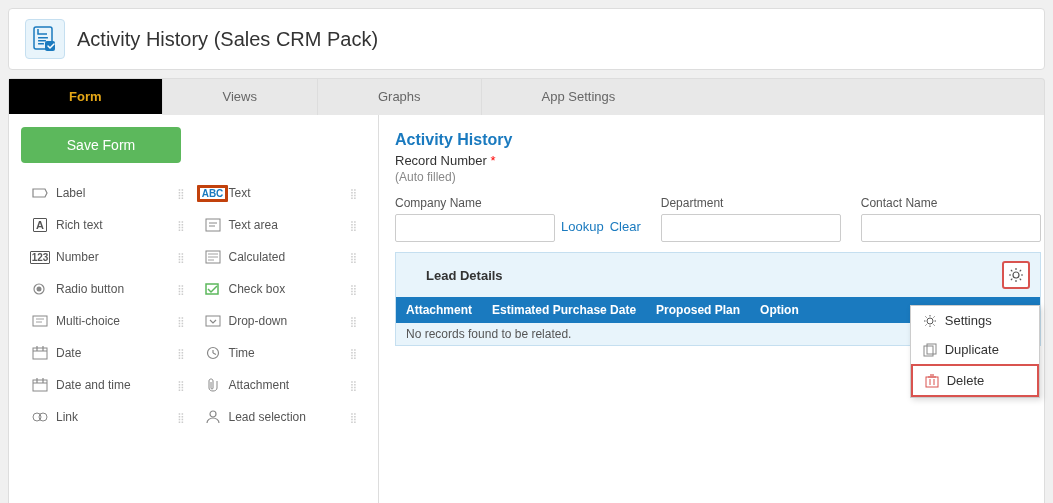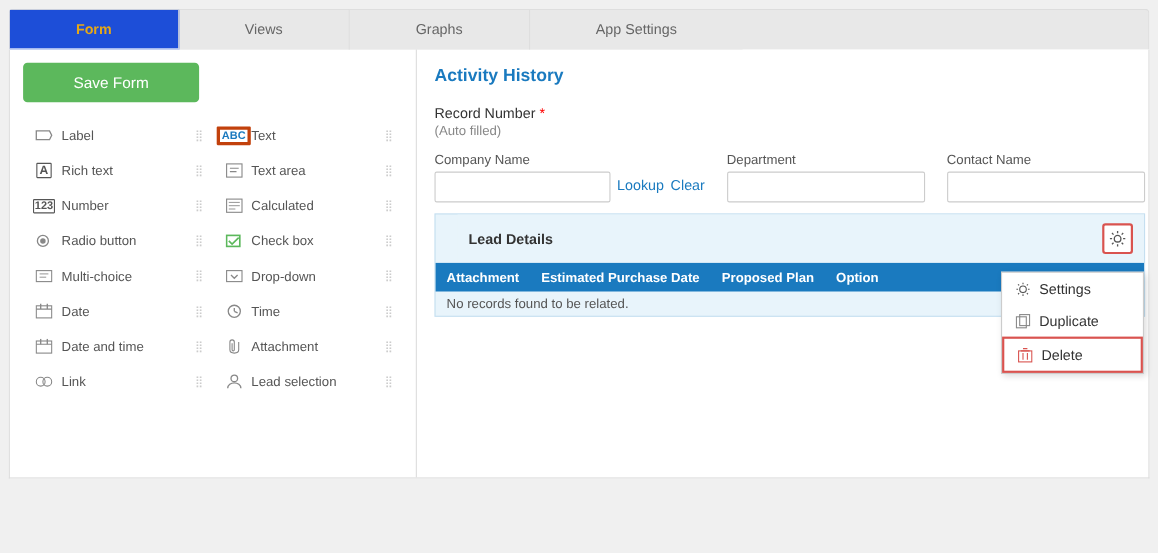--- a/index.html
+++ b/index.html
@@ -8,39 +8,39 @@
     .outer-wrapper { width: 1053px; height: 503px; background: #f0f0f0; padding: 8px; }
 
     
     .header { background: #fff; border: 1px solid #ddd; border-radius: 4px; padding: 10px 16px; display: flex; align-items: center; gap: 12px; margin-bottom: 8px; }
     .header-icon { width: 40px; height: 40px; background: #e8f4fb; border: 1px solid #c5dff0; border-radius: 4px; display: flex; align-items: center; justify-content: center; }
     .header-title { font-size: 20px; color: #333; font-weight: normal; }
 
     
     .tabs { display: flex; background: #e8e8e8; border: 1px solid #ddd; border-bottom: none; border-radius: 4px 4px 0 0; }
     .tab { padding: 10px 60px; cursor: pointer; font-size: 13px; color: #666; border-right: 1px solid #ddd; background: #e8e8e8; }
-    .tab.active { background: #1d4ed8; color: #e6a817; font-weight: bold; border-bottom: 1px solid #fff; position: relative; z-index: 1; }
+    .tab.active { background: #000000; color: #e6a817; font-weight: bold; border-bottom: 1px solid #fff; position: relative; z-index: 1; }
     .tab:last-child { border-right: none; }
 
     
     .main-area { display: flex; background: #fff; border: 1px solid #ddd; border-top: none; min-height: 390px; }
 
     
     .sidebar { width: 370px; padding: 12px; border-right: 1px solid #ddd; flex-shrink: 0; }
     .save-btn { background: #5cb85c; color: #fff; border: none; padding: 10px 30px; border-radius: 4px; font-size: 14px; cursor: pointer; width: 160px; margin-bottom: 14px; }
 
     .field-list { display: grid; grid-template-columns: 1fr 1fr; gap: 0; }
     .field-item { display: flex; align-items: center; gap: 6px; padding: 7px 8px; border: 1px solid transparent; cursor: pointer; }
     .field-icon { width: 20px; height: 16px; display: flex; align-items: center; justify-content: center; flex-shrink: 0; }
     .field-label { color: #555; font-size: 12px; }
     .field-drag { color: #ccc; font-size: 10px; margin-left: auto; }
 
     
     .content { flex: 1; padding: 16px; position: relative; }
-    .section-title { color: #1a7abf; font-size: 16px; font-weight: bold; margin-bottom: 16px; }
+    .section-title { color: #1a7abf; font-size: 16px; font-weight: bold; margin-bottom: 4px; }
     .record-number-label { font-size: 13px; color: #333; margin-bottom: 2px; }
     .auto-filled { color: #888; font-size: 12px; margin-bottom: 12px; }
 
     .fields-row { display: flex; gap: 20px; margin-bottom: 8px; align-items: flex-end; }
     .field-group { display: flex; flex-direction: column; }
     .field-group-label { font-size: 12px; color: #555; margin-bottom: 4px; }
     .field-group input { border: 1px solid #ccc; padding: 5px 8px; font-size: 12px; border-radius: 2px; width: 180px; height: 28px; }
     .lookup-clear { display: flex; gap: 6px; align-items: center; padding-bottom: 4px; }
     .link-btn { color: #1a7abf; font-size: 13px; cursor: pointer; text-decoration: none; }
 
@@ -57,20 +57,34 @@
     
     .context-menu { position: absolute; right: 0; top: 52px; background: #fff; border: 1px solid #ccc; box-shadow: 2px 2px 6px rgba(0,0,0,0.15); z-index: 100; min-width: 130px; }
     .context-menu-item { display: flex; align-items: center; gap: 8px; padding: 7px 12px; cursor: pointer; font-size: 13px; color: #333; }
     .context-menu-item.delete-item { border: 2px solid #d9534f; }
   </style>
 </head>
 <body>
 
 <div class="outer-wrapper">
 
+  <div class="header">
+    <div class="header-icon">
+      <svg width="28" height="28" viewBox="0 0 28 28" fill="none">
+        <rect x="3" y="2" width="18" height="22" rx="2" fill="#e8f4fb" stroke="#1a7abf" stroke-width="1.5"></rect>
+        <path d="M7 4 L7 9 L16 9" stroke="#1a7abf" stroke-width="1.5" fill="none"></path>
+        <rect x="7" y="12" width="10" height="1.5" rx="0.5" fill="#1a7abf"></rect>
+        <rect x="7" y="15" width="8" height="1.5" rx="0.5" fill="#1a7abf"></rect>
+        <rect x="7" y="18" width="6" height="1.5" rx="0.5" fill="#1a7abf"></rect>
+        <rect x="14" y="16" width="10" height="10" rx="2" fill="#1a7abf"></rect>
+        <path d="M17 21 L19 23 L23 19" stroke="#fff" stroke-width="1.5" fill="none" stroke-linecap="round" stroke-linejoin="round"></path>
+      </svg>
+    </div>
+    <h1 class="header-title">Activity History (Sales CRM Pack)</h1>
+  </div>
 
   <div class="tabs">
     <div class="tab active">Form</div>
     <div class="tab">Views</div>
     <div class="tab">Graphs</div>
     <div class="tab">App Settings</div>
   </div>
 
   <div class="main-area">
 

